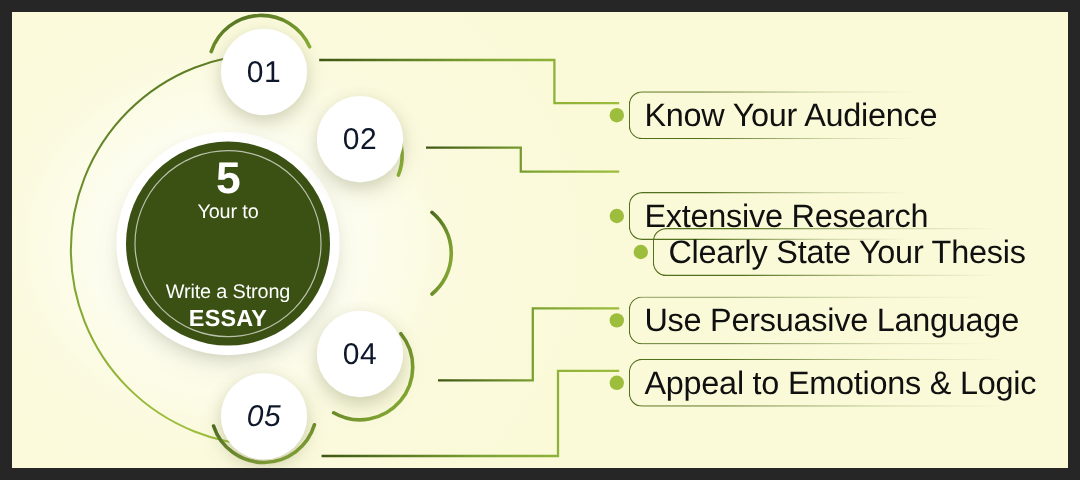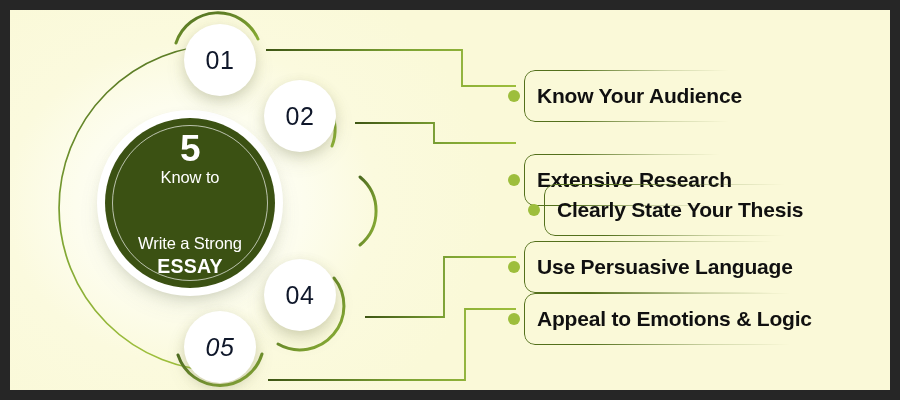--- a/index.html
+++ b/index.html
@@ -120,29 +120,28 @@
   .bullet {
     width: 12px;
     height: 12px;
     border-radius: 50%;
     background: #9DBE3C;
     flex: none;
     margin-right: 4px;
   }
   .pill {
     position: relative;
-    height: 52px;
+    height: 40px;
     display: flex;
     align-items: center;
     padding: 0 14px 0 13px;
-    font-size: 21px;
+    font-size: 27px;
     color: #101010;
     letter-spacing: -0.2px;
     white-space: nowrap;
-    font-weight: bold;
   }
   .pill::before {
     content: "";
     position: absolute;
     left: 0; top: 0; right: 0; bottom: 0;
     border: 1.3px solid #53701C;
     border-radius: 11px;
     -webkit-mask-image: linear-gradient(to right, #000 0%, #000 22%, rgba(0,0,0,0.25) 62%, rgba(0,0,0,0) 88%);
     mask-image: linear-gradient(to right, #000 0%, #000 22%, rgba(0,0,0,0.25) 62%, rgba(0,0,0,0) 88%);
     pointer-events: none;
@@ -195,21 +194,21 @@
 
       <path d="M 390 190 L 506 190" fill="none" stroke="url(#gLine)" stroke-width="1.9" stroke-linecap="butt"></path>
 
       <path d="M 355 307 L 434 307 L 434 247 L 506 247" fill="none" stroke="url(#gLine)" stroke-width="1.9" stroke-linejoin="miter" stroke-linecap="butt"></path>
 
       <path d="M 258 370 L 455 370 L 455 299 L 506 299" fill="none" stroke="url(#gLine)" stroke-width="1.9" stroke-linejoin="miter" stroke-linecap="butt"></path>
     </svg>
 
     <div class="medallion">
       <div class="med-num">5</div>
-      <div class="med-sub1">Know to</div>
+      <div class="med-sub1">Your to</div>
       <div class="med-sub2">Write a Strong</div>
       <div class="med-big2">ESSAY</div>
     </div>
 
     <div class="step" id="step-1">
       <span>01</span>
     </div>
     <div class="step" id="step-2">
       <span>02</span>
     </div>

